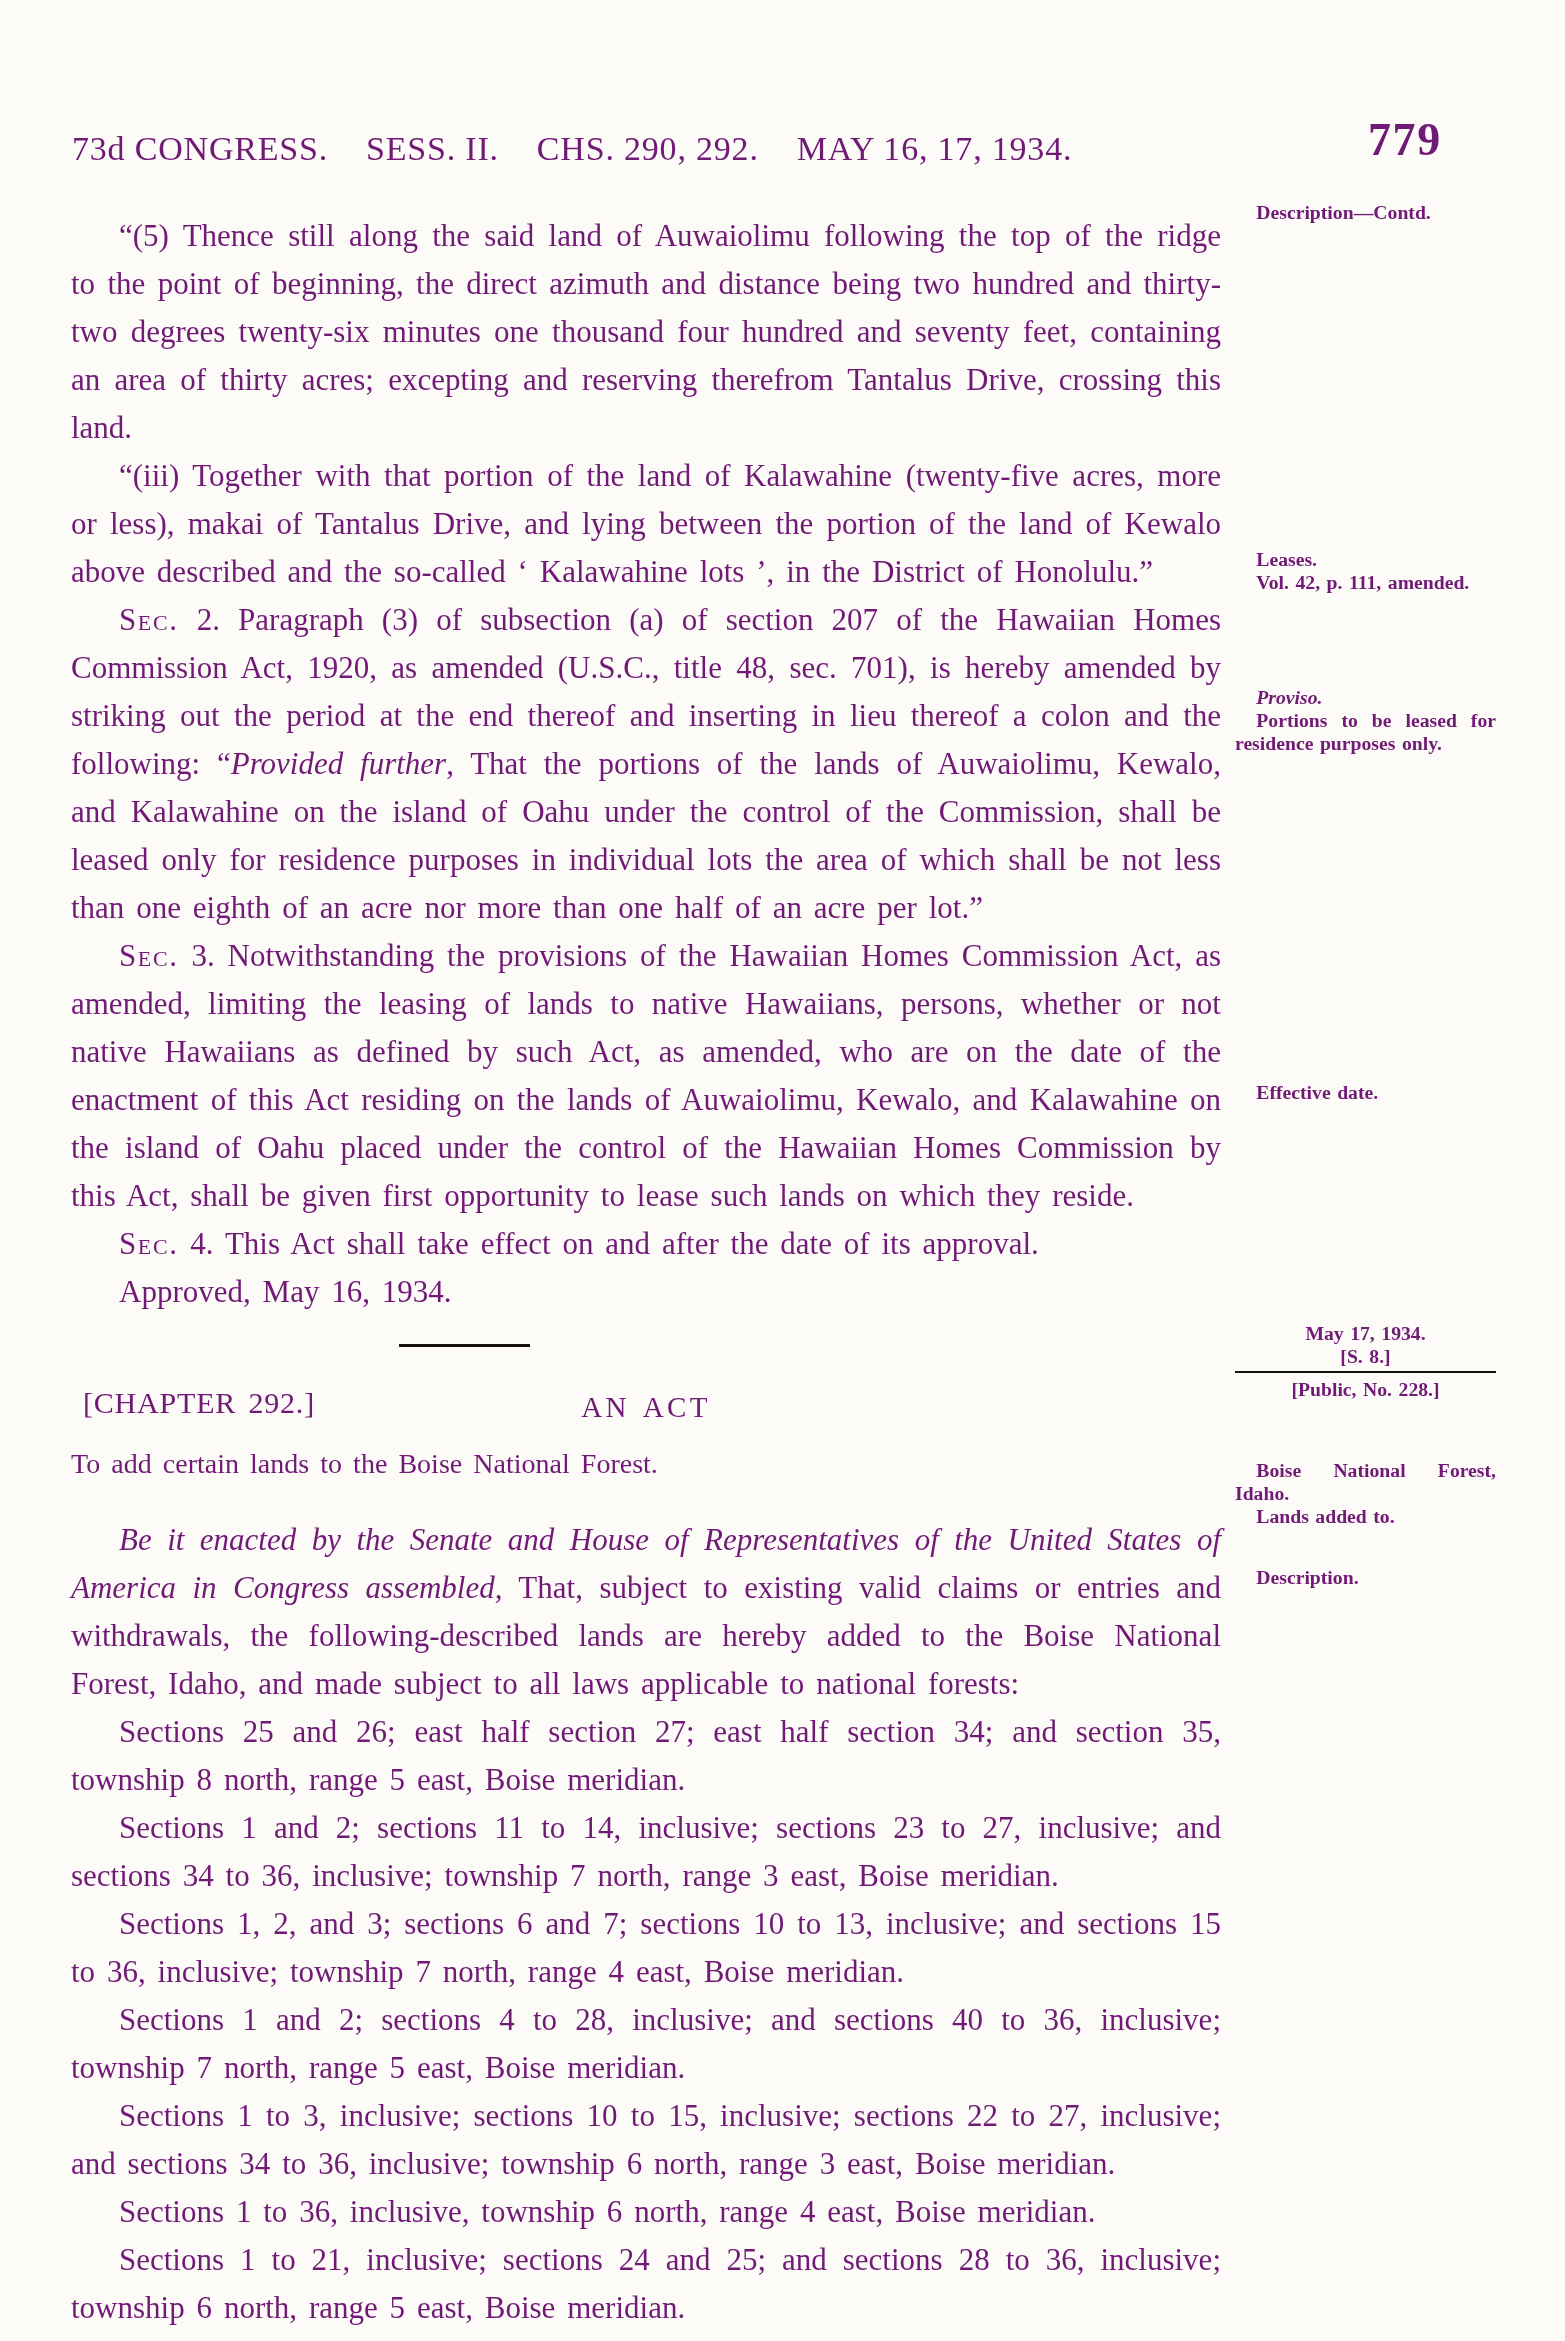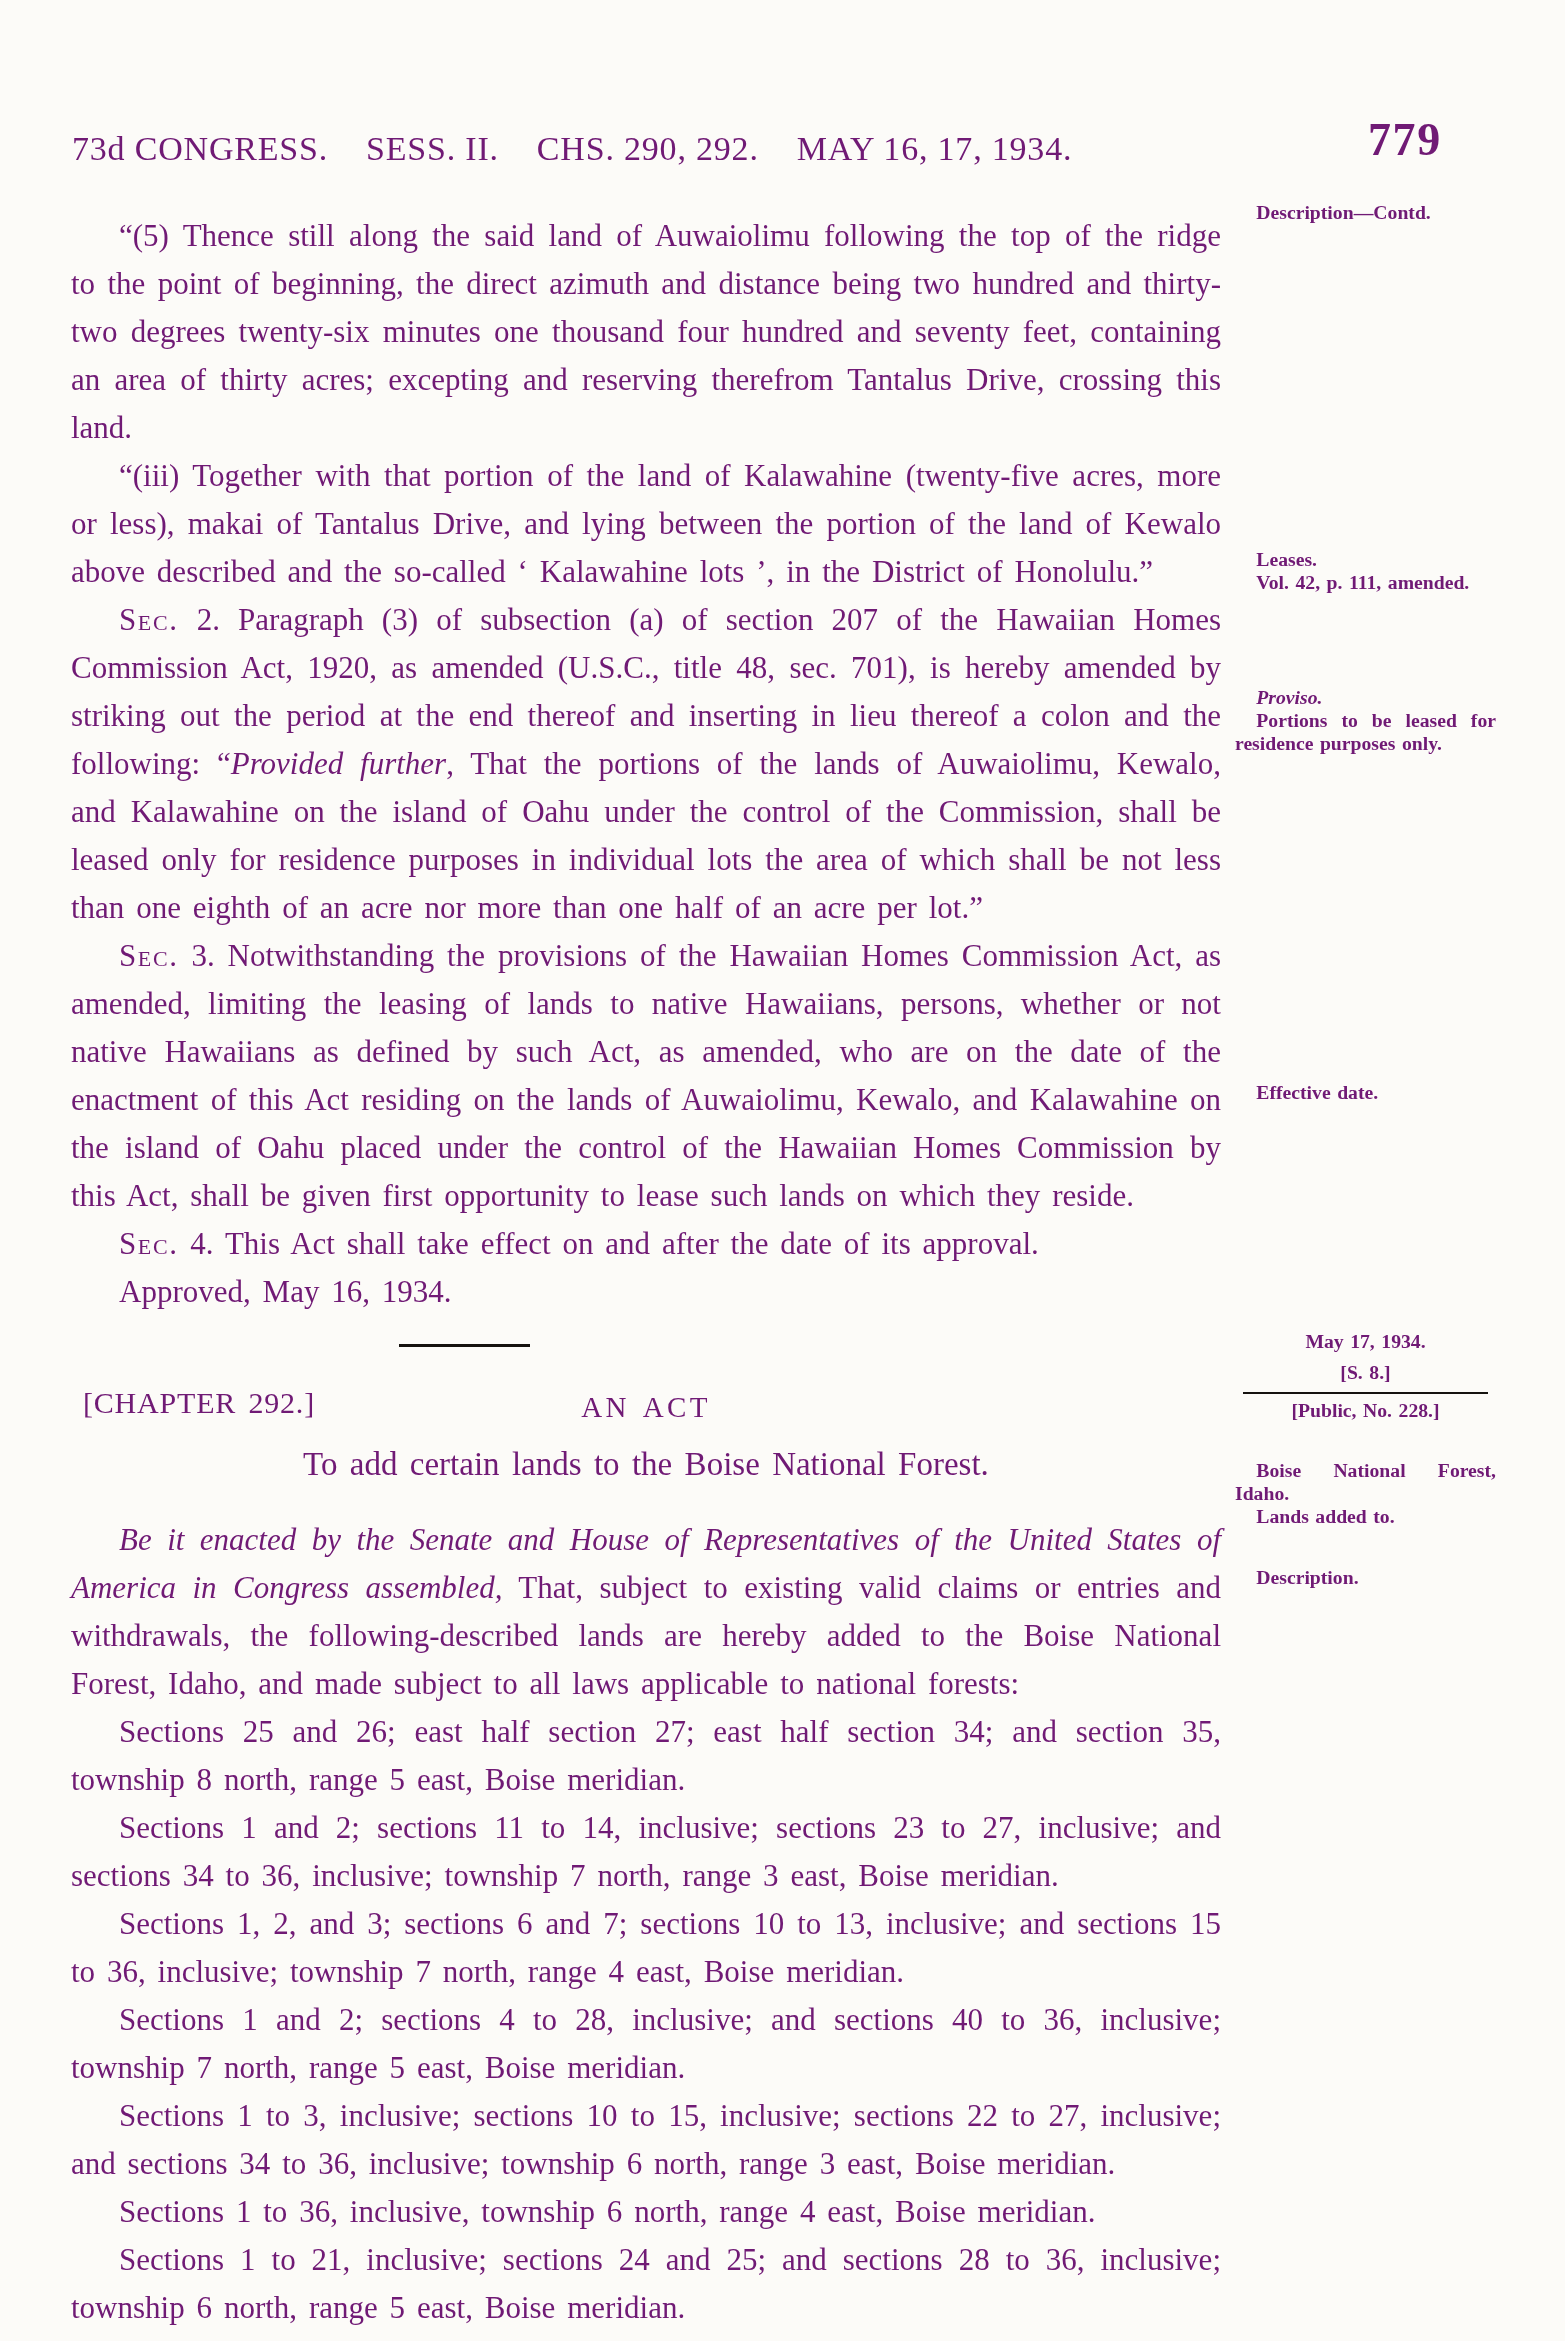--- a/index.html
+++ b/index.html
@@ -30,31 +30,31 @@
   .para{margin:0;text-indent:48px;}
   .sc{font-variant:small-caps;letter-spacing:1.6px;}
   .it{font-style:italic;}
   .divider{
     height:3.3px;width:131px;background:#15120f;
     margin:28px 0 0 328px;
   }
   .chapterhead{position:relative;margin-top:28px;height:43px;}
   .chlabel{position:absolute;left:12px;top:3.3px;font-size:30px;letter-spacing:0.8px;}
   .anact{text-align:center;font-size:29px;letter-spacing:3.3px;padding-top:8.2px;}
-  .acttitle{text-align:center;font-size:33px;margin:21.3px 0 28px 0;text-indent:0;}
+  .acttitle{text-align:left;font-size:28px;margin:21.3px 0 28px 0;text-indent:0;}
   .enact{margin-top:0;}
   
   .note{
     position:absolute;left:1235px;width:261px;
     font-size:19.7px;line-height:23px;
     text-align:justify;word-spacing:1.6px;
     font-weight:600;
   }
   .np{margin:0;text-indent:21.3px;}
-  .nc{margin:8px;text-indent:0;text-align:center;}
+  .nc{margin:0;text-indent:0;text-align:center;}
   .n-desc{top:201px;}
   .n-leases{top:548px;}
   .n-proviso{top:686px;}
   .n-residents{top:833px;}
   .n-effective{top:1081px;}
   .n-date{top:1322px;}
   .pubno{border-top:2.5px solid #15120f;padding-top:4.9px;margin-top:3.3px;}
   .n-boise{top:1459px;}
   .n-descr2{top:1566px;}
 </style>

